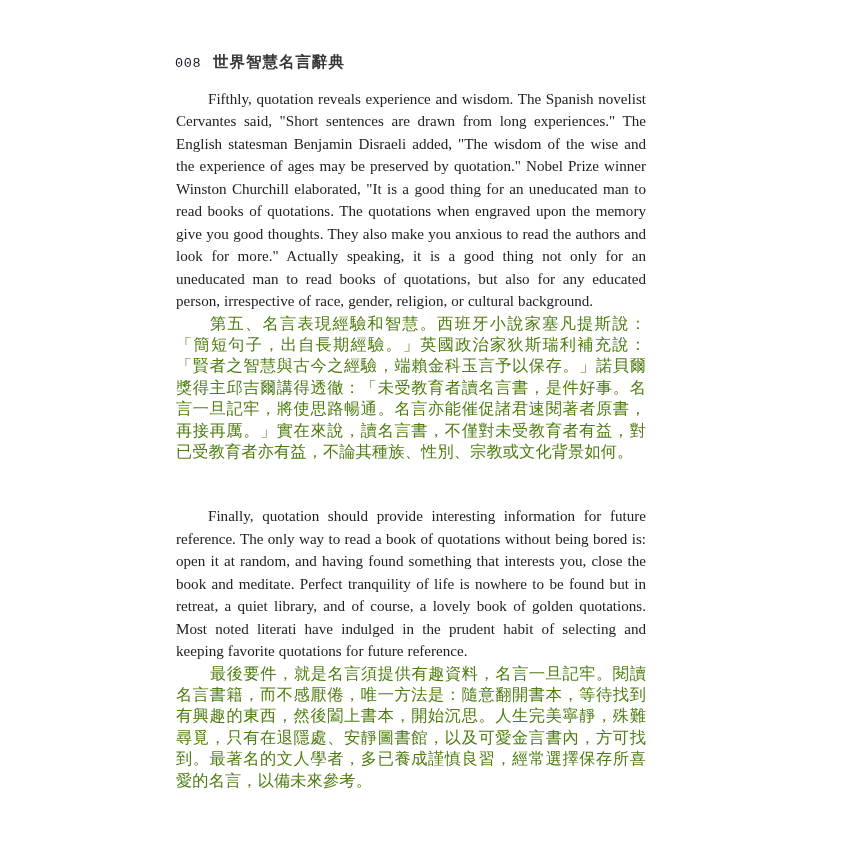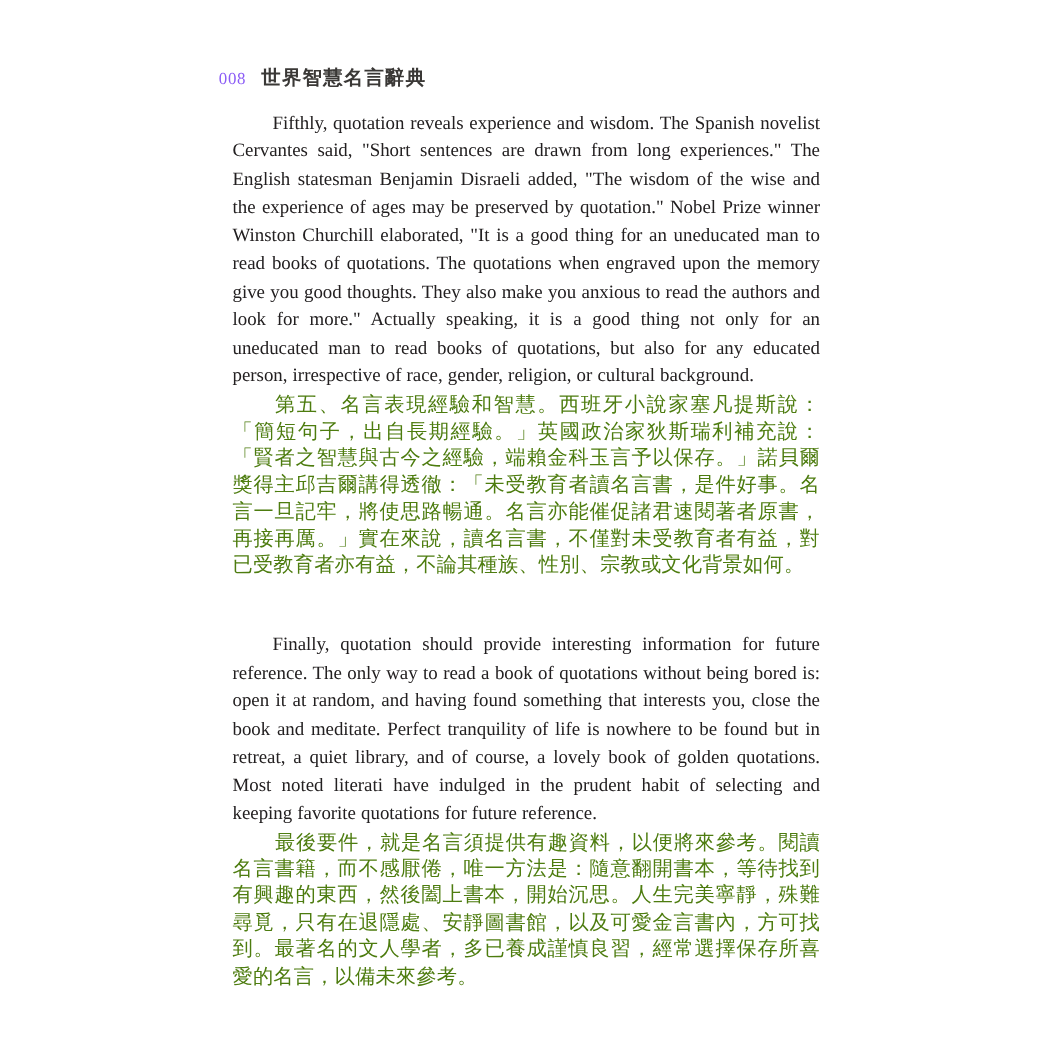--- a/index.html
+++ b/index.html
@@ -26,38 +26,38 @@
 
   
   .running-header {
     display: flex;
     align-items: baseline;
     gap: 12px;
     margin: 0 0 22px 0;
     white-space: nowrap;
   }
   .folio {
-    font-family: Liberation Serif, serif;
+    font-family: Liberation Mono, monospace;
     font-size: 13.5px;
     letter-spacing: 0.6px;
-    color: #8b5cf6;
+    color: #0f172a;
   }
   .header-title {
     font-family: Liberation Serif, serif;
     font-size: 15.5px;
     letter-spacing: 1px;
     color: #3a3836;
     font-weight: 600;
     text-align: right;
   }
 
   
   .col {
     position: absolute;
-    left: 186px;
+    left: 176px;
     top: 88px;
     width: 470px;
   }
 
   p {
     margin: 0;
     padding: 0;
   }
 
   .en {
@@ -109,17 +109,17 @@
     <div class="gap-small"></div>
 
     <p class="zh">第五、名言表現經驗和智慧。西班牙小說家塞凡提斯說：「簡短句子，出自長期經驗。」英國政治家狄斯瑞利補充說：「賢者之智慧與古今之經驗，端賴金科玉言予以保存。」諾貝爾獎得主邱吉爾講得透徹：「未受教育者讀名言書，是件好事。名言一旦記牢，將使思路暢通。名言亦能催促諸君速閱著者原書，再接再厲。」實在來說，讀名言書，不僅對未受教育者有益，對已受教育者亦有益，不論其種族、性別、宗教或文化背景如何。</p>
 
     <div class="gap-big"></div>
 
     <p class="en">Finally, quotation should provide interesting information for future reference. The only way to read a book of quotations without being bored is: open it at random, and having found something that interests you, close the book and meditate. Perfect tranquility of life is nowhere to be found but in retreat, a quiet library, and of course, a lovely book of golden quotations. Most noted literati have indulged in the prudent habit of selecting and keeping favorite quotations for future reference.</p>
 
     <div class="gap-small"></div>
 
-    <p class="zh">最後要件，就是名言須提供有趣資料，以便將來參考。閱讀名言書籍，而不感厭倦，唯一方法是：隨意翻開書本，等待找到有興趣的東西，然後闔上書本，開始沉思。人生完美寧靜，殊難尋覓，只有在退隱處、安靜圖書館，以及可愛金言書內，方可找到。最著名的文人學者，多已養成謹慎良習，經常選擇保存所喜愛的名言，以備未來參考。</p>
+    <p class="zh">最後要件，就是名言須提供有趣資料，名言一旦記牢。閱讀名言書籍，而不感厭倦，唯一方法是：隨意翻開書本，等待找到有興趣的東西，然後闔上書本，開始沉思。人生完美寧靜，殊難尋覓，只有在退隱處、安靜圖書館，以及可愛金言書內，方可找到。最著名的文人學者，多已養成謹慎良習，經常選擇保存所喜愛的名言，以備未來參考。</p>
 
   </div>
 
 </div>
 
 </body></html>

